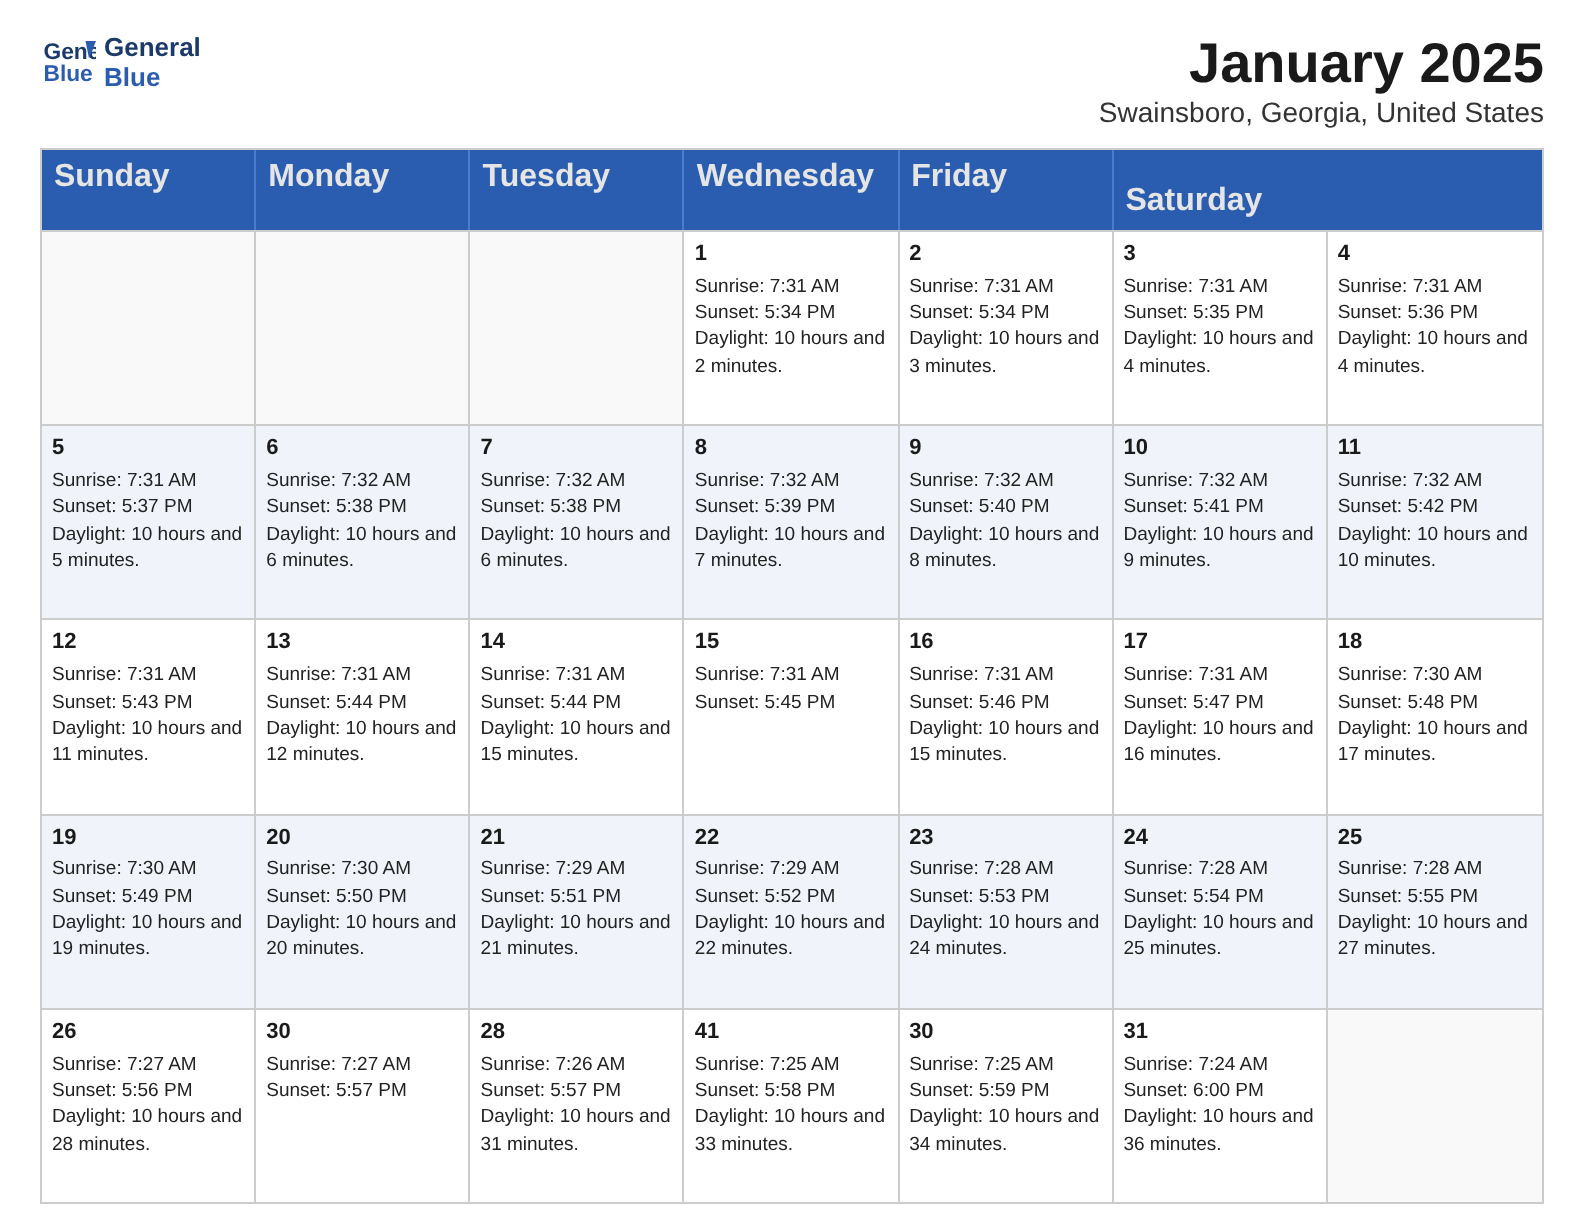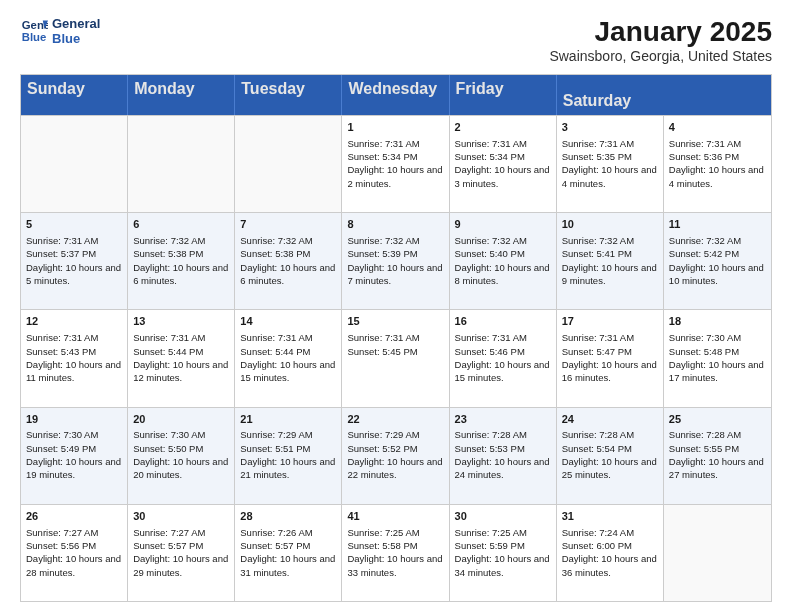--- a/index.html
+++ b/index.html
@@ -300,21 +300,20 @@
           <div class="cal-cell">
             <div class="day-num">26</div>
             <div class="cell-text">Sunrise: 7:27 AM</div>
             <div class="cell-text">Sunset: 5:56 PM</div>
             <div class="cell-text">Daylight: 10 hours and 28 minutes.</div>
           </div>
           <div class="cal-cell">
             <div class="day-num">30</div>
             <div class="cell-text">Sunrise: 7:27 AM</div>
             <div class="cell-text">Sunset: 5:57 PM</div>
-            <div class="cell-text">Daylight: 10 hours and 29 minutes.</div>
           </div>
           <div class="cal-cell">
             <div class="day-num">28</div>
             <div class="cell-text">Sunrise: 7:26 AM</div>
             <div class="cell-text">Sunset: 5:57 PM</div>
             <div class="cell-text">Daylight: 10 hours and 31 minutes.</div>
           </div>
           <div class="cal-cell">
             <div class="day-num">41</div>
             <div class="cell-text">Sunrise: 7:25 AM</div>

